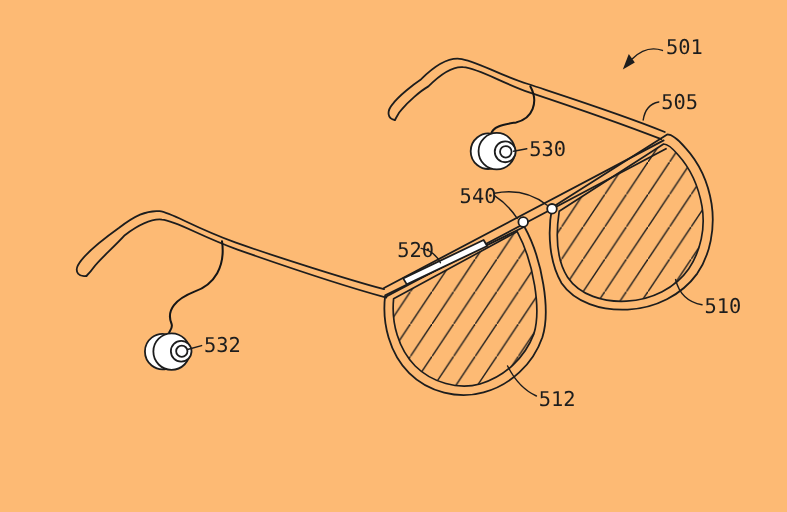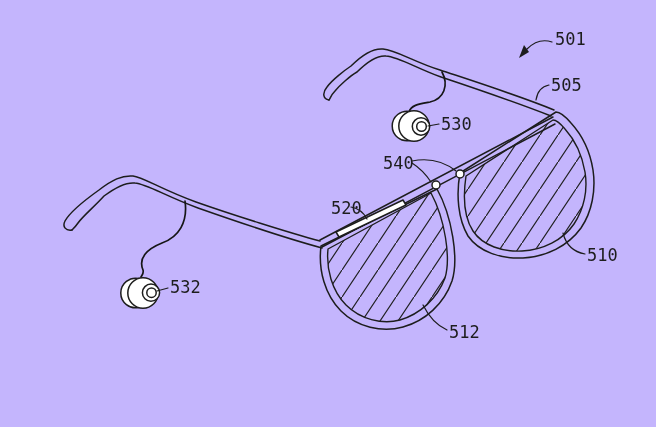--- a/index.html
+++ b/index.html
@@ -1,16 +1,16 @@
 <!DOCTYPE html>
 <html><head>
 <meta charset="utf-8">
 <style>
   html,body{margin:0;padding:0;background:#ffffff;}
-  .stage{position:relative;width:656px;height:427px;background:#c4b5fd;overflow:hidden;
+  .stage{position:relative;width:656px;height:427px;background:#fdba74;overflow:hidden;
          font-family:"DejaVu Sans Mono", monospace;}
   svg{display:block}
   .ln{fill:none;stroke:#1d1d1d;stroke-width:1.5;stroke-linecap:round;stroke-linejoin:round;}
   .thin{fill:none;stroke:#1d1d1d;stroke-width:1.2;stroke-linecap:round;stroke-linejoin:round;}
   .wire{fill:none;stroke:#161616;stroke-width:1.7;stroke-linecap:round;}
   .white{fill:#ffffff;stroke:#1d1d1d;stroke-width:1.5;stroke-linejoin:round;}
   .hatchfill{fill:url(#hatch);stroke:#1d1d1d;stroke-width:1.4;stroke-linejoin:round;}
   .ref{font:17px "DejaVu Sans Mono", monospace;fill:#1d1d1d;}
   .arrowhead{fill:#1d1d1d;stroke:none;}
 </style>

